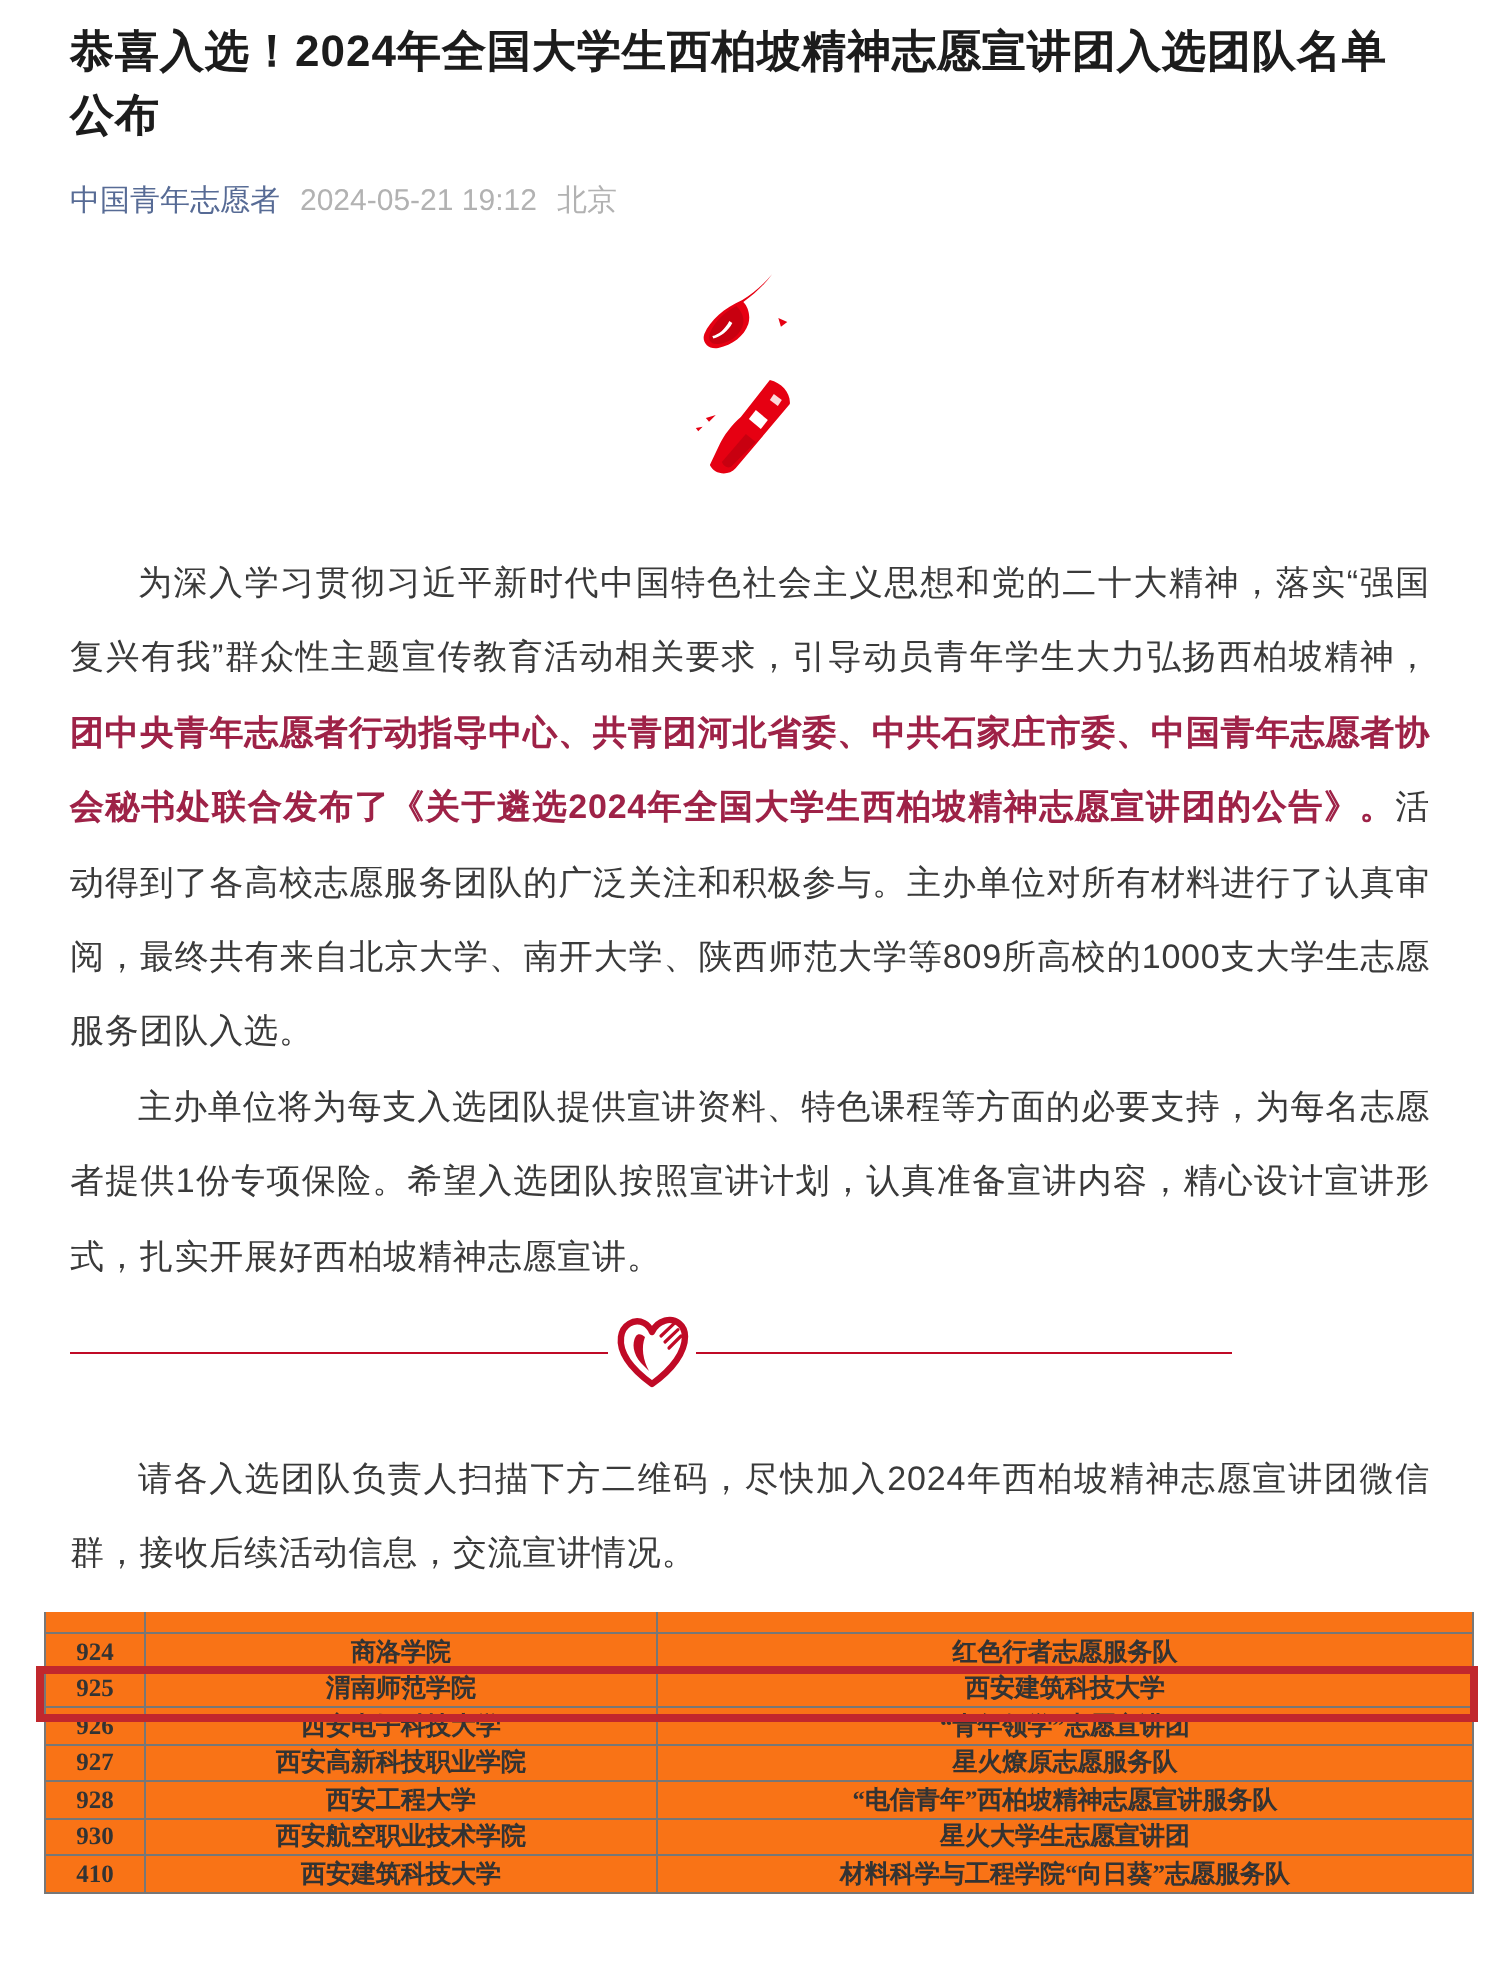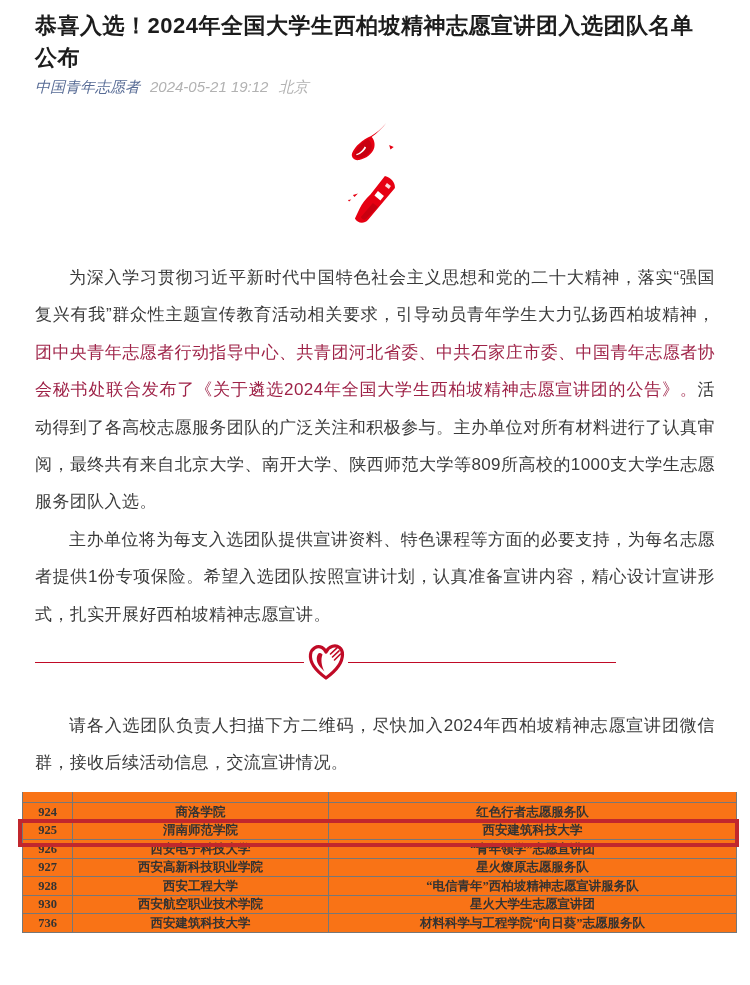--- a/index.html
+++ b/index.html
@@ -18,33 +18,33 @@
   html,body{margin:0;padding:0;}
   body{
     width:750px;height:985px;overflow:hidden;background:#fff;
     font-family:"Liberation Sans","DejaVu Sans",sans-serif;
   }
   .page{width:750px;padding:0 35px;}
   .article-title{
     margin:10px 0 0 0;font-size:22px;line-height:32px;font-weight:700;
     color:var(--text-title);letter-spacing:0.5px;
   }
-  .byline{margin-top:2px;font-size:15px;line-height:21px;display:flex;gap:10px;align-items:center;font-style:italic;}
+  .byline{margin-top:16px;font-size:15px;line-height:21px;display:flex;gap:10px;align-items:center;}
   .byline .account{color:var(--link-blue);cursor:pointer;}
   .byline .muted{color:var(--text-muted);}
   .logo-figure{height:130px;margin-top:18px;position:relative;}
   .logo-frag{position:absolute;left:50%;}
   .logo-frag.top{transform:translateX(-58%);top:8px;}
   .logo-frag.bottom{transform:translateX(-52%);top:58px;}
   .body-text{margin-top:14px;}
   .body-text p{
     margin:0;font-size:17px;line-height:37.4px;color:var(--text-main);
     text-indent:2em;text-align:justify;letter-spacing:0.4px;
   }
-  .red-bold{color:var(--emphasis-red);font-weight:400;}
+  .red-bold{color:var(--emphasis-red);font-weight:700;}
   .divider{
     margin:8px 0 0 0;height:42px;width:581px;
     display:flex;align-items:center;
   }
   .divider .line{flex:1;height:0;border-top:1px solid var(--divider-red);}
   .divider .heart-wrap{width:38px;height:42px;margin:0 3px;flex:0 0 auto;}
   .after-divider{margin-top:24px;}
   .table-clip{
     position:relative;width:721px;height:170px;overflow:hidden;
     margin:10px 0 0 -17px;
@@ -156,21 +156,21 @@
             <td>928</td>
             <td>西安工程大学</td>
             <td>“电信青年”西柏坡精神志愿宣讲服务队</td>
           </tr>
           <tr>
             <td>930</td>
             <td>西安航空职业技术学院</td>
             <td>星火大学生志愿宣讲团</td>
           </tr>
           <tr>
-            <td>736</td>
+            <td>410</td>
             <td>西安建筑科技大学</td>
             <td>材料科学与工程学院“向日葵”志愿服务队</td>
           </tr>
         </tbody>
     </table>
     <div class="highlight-box" style="top: 27.5px;"></div>
   </div>
 
 </div>
 

